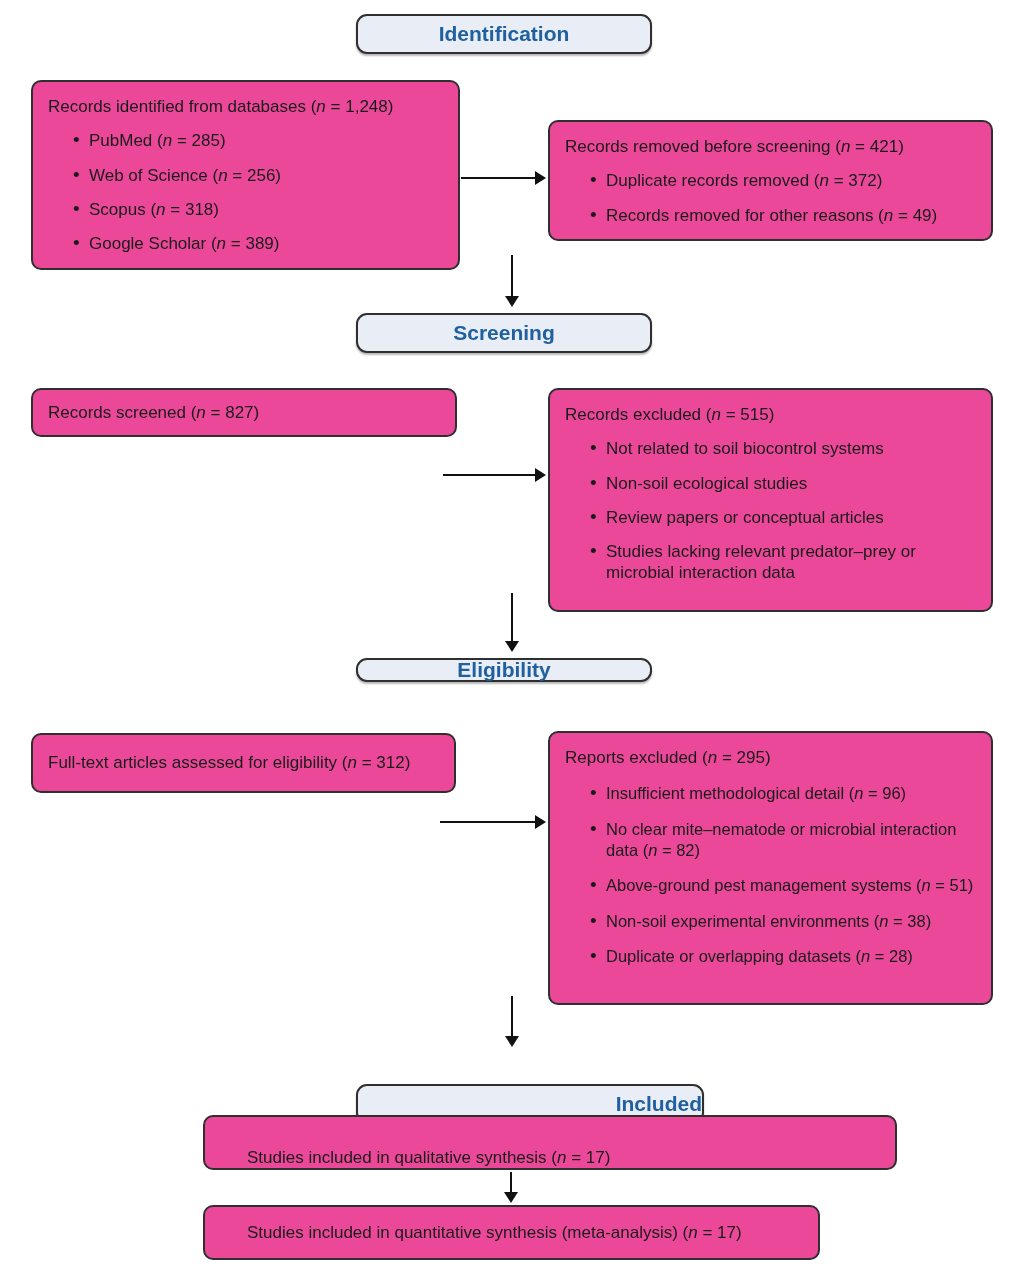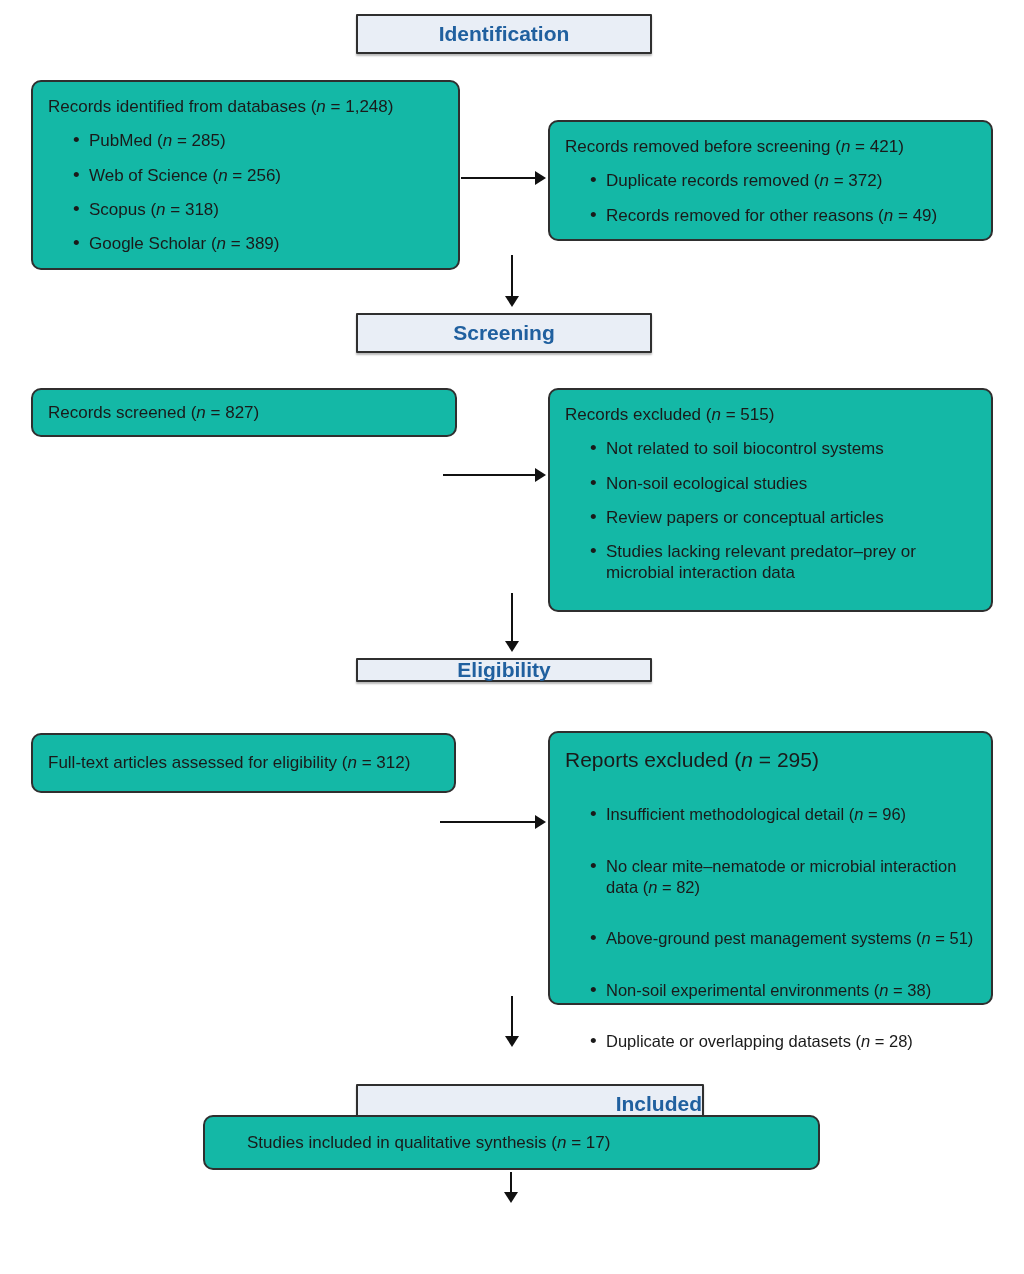--- a/index.html
+++ b/index.html
@@ -8,29 +8,29 @@
     width:1024px;height:1274px;
     background:#ffffff;
     font-family:"Liberation Sans", sans-serif;
     color:#1a1a1a;
     overflow:hidden;
   }
   .stage-header{
     position:absolute;
     background:#e9eef6;
     border:2px solid #2f2f2f;
-    border-radius:1px;
+    border-radius:11px;
     box-shadow:0 2px 2px rgba(0,0,0,0.28);
     display:flex;align-items:center;justify-content:center;
     font-size:21px;font-weight:bold;color:#20609f;
     box-sizing:border-box;
   }
   .box{
     position:absolute;
-    background:#14b8a6;
+    background:#ec4899;
     border:2px solid #2f2f2f;
     border-radius:10px;
     box-sizing:border-box;
     font-size:17px;
     line-height:1.25;
   }
   .box .txt{display:block;}
   .box.pad{padding:14px 14px 10px 15px;}
   .box.center-v{display:flex;align-items:center;padding:0 14px 0 15px;}
   .box.wide{padding:0 14px 0 42px;}
@@ -43,21 +43,21 @@
     position:relative;
     margin-top:13px;
   }
   .box ul li::before{
     content:"\2022";
     position:absolute;
     left:-16px;top:-2px;
     font-size:19px;
   }
   .box.tight{font-size:16.5px;}
-  .box.tight ul li{margin-top:31px;}
+  .box.tight ul li{margin-top:15px;}
   i{font-style:italic;}
   
   .arrow-h{position:absolute;height:14px;}
   .arrow-h::before{content:"";position:absolute;left:0;right:9px;top:6px;height:2px;background:#111;}
   .arrow-h::after{content:"";position:absolute;right:0;top:0;width:0;height:0;
     border-top:7px solid transparent;border-bottom:7px solid transparent;border-left:11px solid #111;}
   .arrow-v{position:absolute;width:14px;}
   .arrow-v::before{content:"";position:absolute;top:0;bottom:9px;left:6px;width:2px;background:#111;}
   .arrow-v::after{content:"";position:absolute;bottom:0;left:0;width:0;height:0;
     border-left:7px solid transparent;border-right:7px solid transparent;border-top:11px solid #111;}
@@ -115,37 +115,40 @@
 
   <div class="stage-header" style="left:356px;top:658px;width:296px;height:24px;">
     <span>Eligibility</span>
   </div>
 
   <div class="box center-v" style="left:31px;top:733px;width:425px;height:60px;">
     <span class="txt">Full-text articles assessed for eligibility (<i>n</i> = 312)</span>
   </div>
 
   <div class="box pad tight" style="left:548px;top:731px;width:445px;height:274px;">
-    <span class="txt" style="font-size:21px;">Reports excluded (<i>n</i> = 295)</span>
+    <span class="txt" style="font-size:17px;">Reports excluded (<i>n</i> = 295)</span>
     <ul>
         <li>Insufficient methodological detail (<i>n</i> = 96)</li>
         <li>No clear mite–nematode or microbial interaction data (<i>n</i> = 82)</li>
         <li>Above-ground pest management systems (<i>n</i> = 51)</li>
         <li>Non-soil experimental environments (<i>n</i> = 38)</li>
         <li>Duplicate or overlapping datasets (<i>n</i> = 28)</li>
       </ul>
   </div>
 
   <div class="arrow-h" style="left:440px;top:815px;width:106px;"></div>
   <div class="arrow-v" style="left:505px;top:996px;height:51px;"></div>
 
   <div class="stage-header" style="left:356px;top:1084px;width:348px;height:40px;justify-content:flex-end;">
     <span>Included</span>
   </div>
 
-  <div class="box center-v wide" style="left:203px;top:1115px;width:617px;height:55px;">
+  <div class="box center-v wide" style="left:203px;top:1115px;width:694px;height:55px;align-items:flex-end;">
     <span class="txt">Studies included in qualitative synthesis (<i>n</i> = 17)</span>
   </div>
 
   <div class="arrow-v" style="left:504px;top:1172px;height:31px;"></div>
 
+  <div class="box center-v wide" style="left:203px;top:1205px;width:617px;height:55px;">
+    <span class="txt">Studies included in quantitative synthesis (meta-analysis) (<i>n</i> = 17)</span>
+  </div>
 
 </div>
 
 </body></html>

